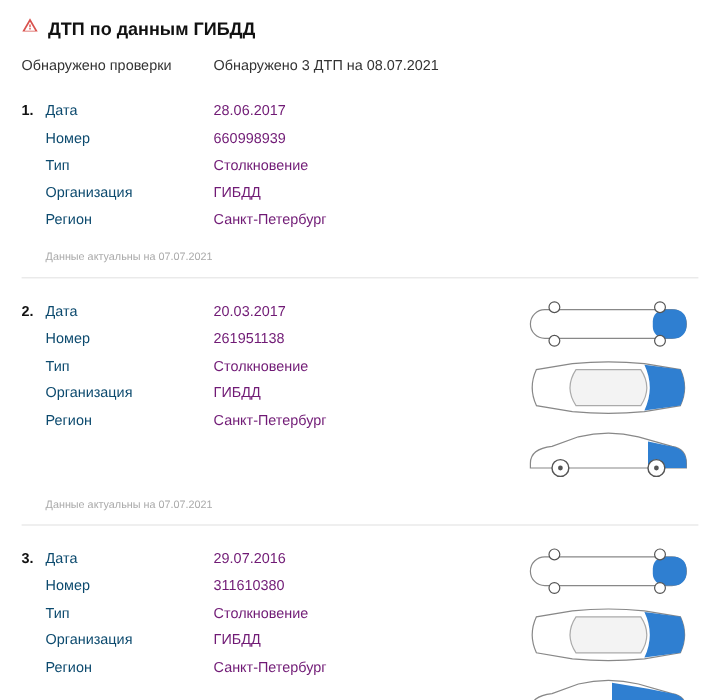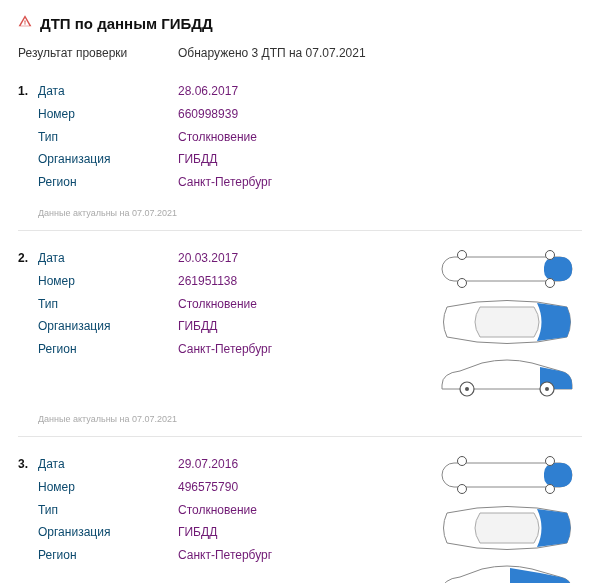--- a/index.html
+++ b/index.html
@@ -31,22 +31,22 @@
   <div class="title-row">
     <span>
       <svg class="warn-icon" viewBox="0 0 24 24">
           <path fill="#d9534f" d="M12 2 1 21h22L12 2zm0 5 7.5 13h-15L12 7zm-1 4v4h2v-4h-2zm0 5v2h2v-2h-2z"></path>
         </svg>
     </span>
     <h1>ДТП по данным ГИБДД</h1>
   </div>
 
   <div class="subtitle-row">
-    <span class="lbl">Результат проверки</span>
-    <span>Обнаружено 3 ДТП на 07.07.2021</span>
+    <span class="lbl">Обнаружено проверки</span>
+    <span>Обнаружено 3 ДТП на 08.07.2021</span>
   </div>
 
   <div id="records">
       <div class="record">
         <div class="row">
           <div class="details">
             <div class="kv">
               <span class="num">1.</span>
               <span class="k">Дата</span>
               <span class="v">28.06.2017</span>
@@ -139,21 +139,21 @@
         <div class="row">
           <div class="details">
             <div class="kv">
               <span class="num">3.</span>
               <span class="k">Дата</span>
               <span class="v">29.07.2016</span>
             </div>
             <div class="kv">
               <span class="spacer"></span>
               <span class="k">Номер</span>
-              <span class="v">496575790</span>
+              <span class="v">311610380</span>
             </div>
             <div class="kv">
               <span class="spacer"></span>
               <span class="k">Тип</span>
               <span class="v">Столкновение</span>
             </div>
             <div class="kv">
               <span class="spacer"></span>
               <span class="k">Организация</span>
               <span class="v">ГИБДД</span>

